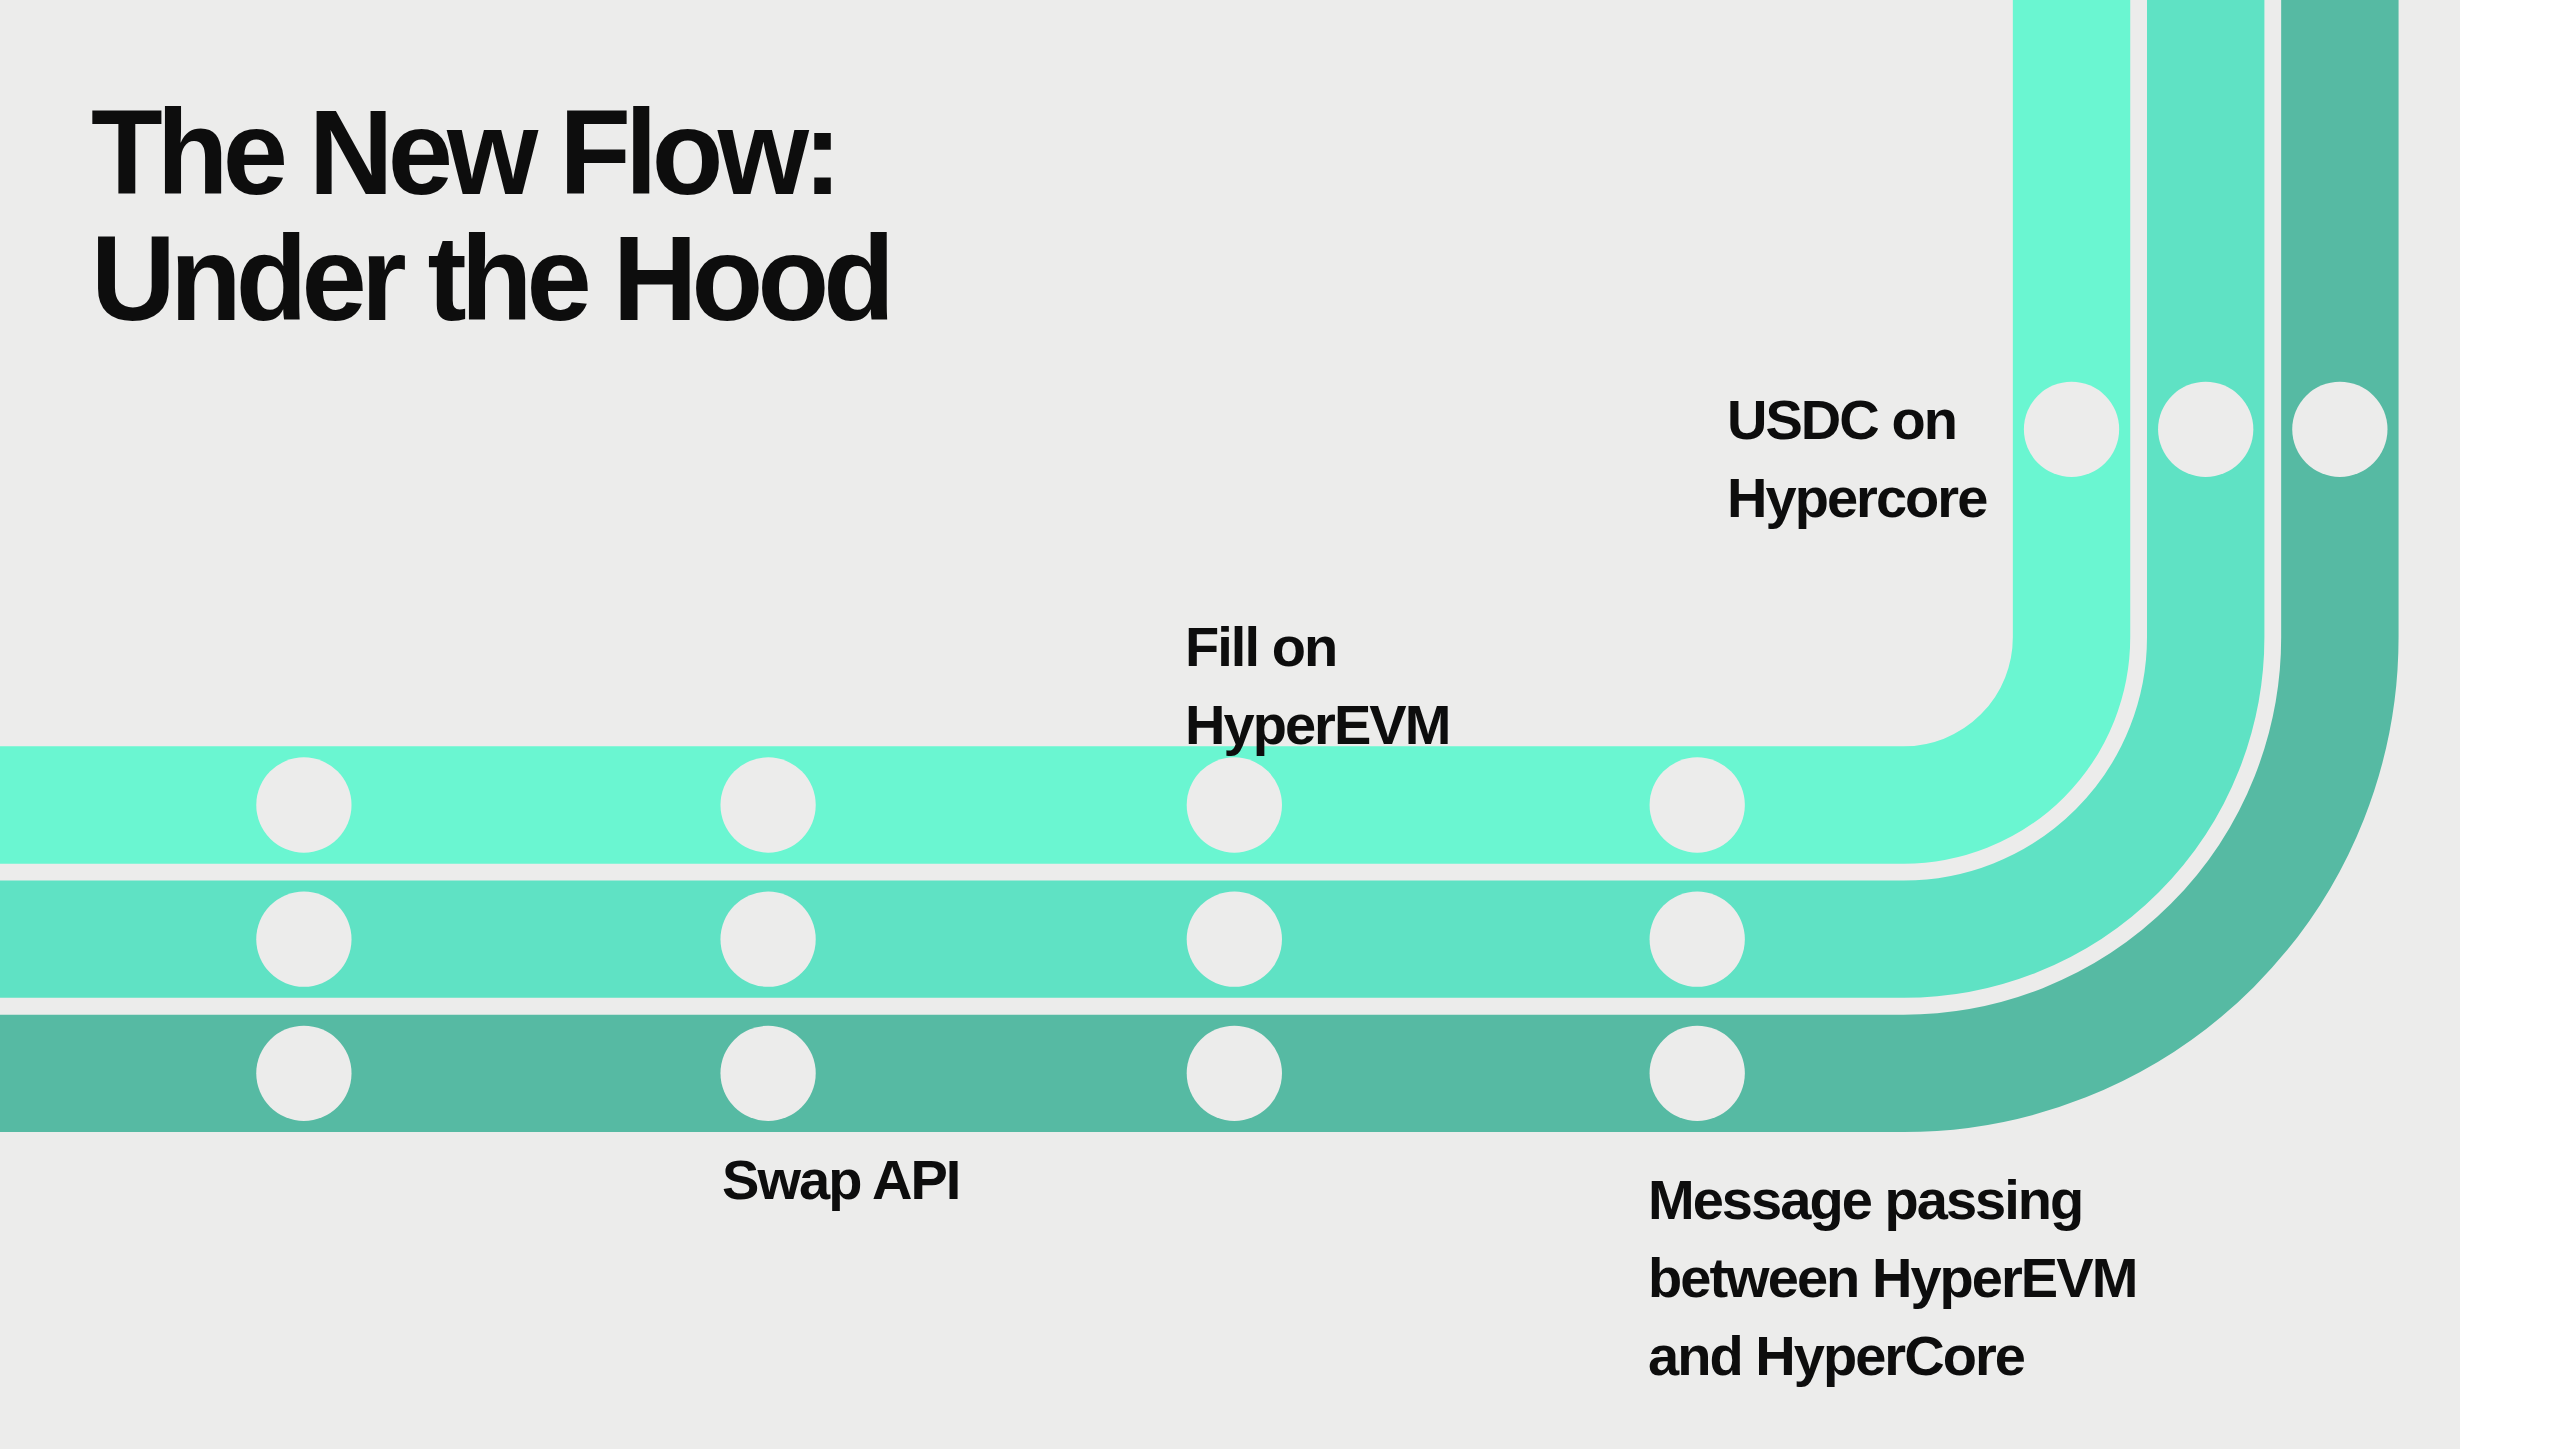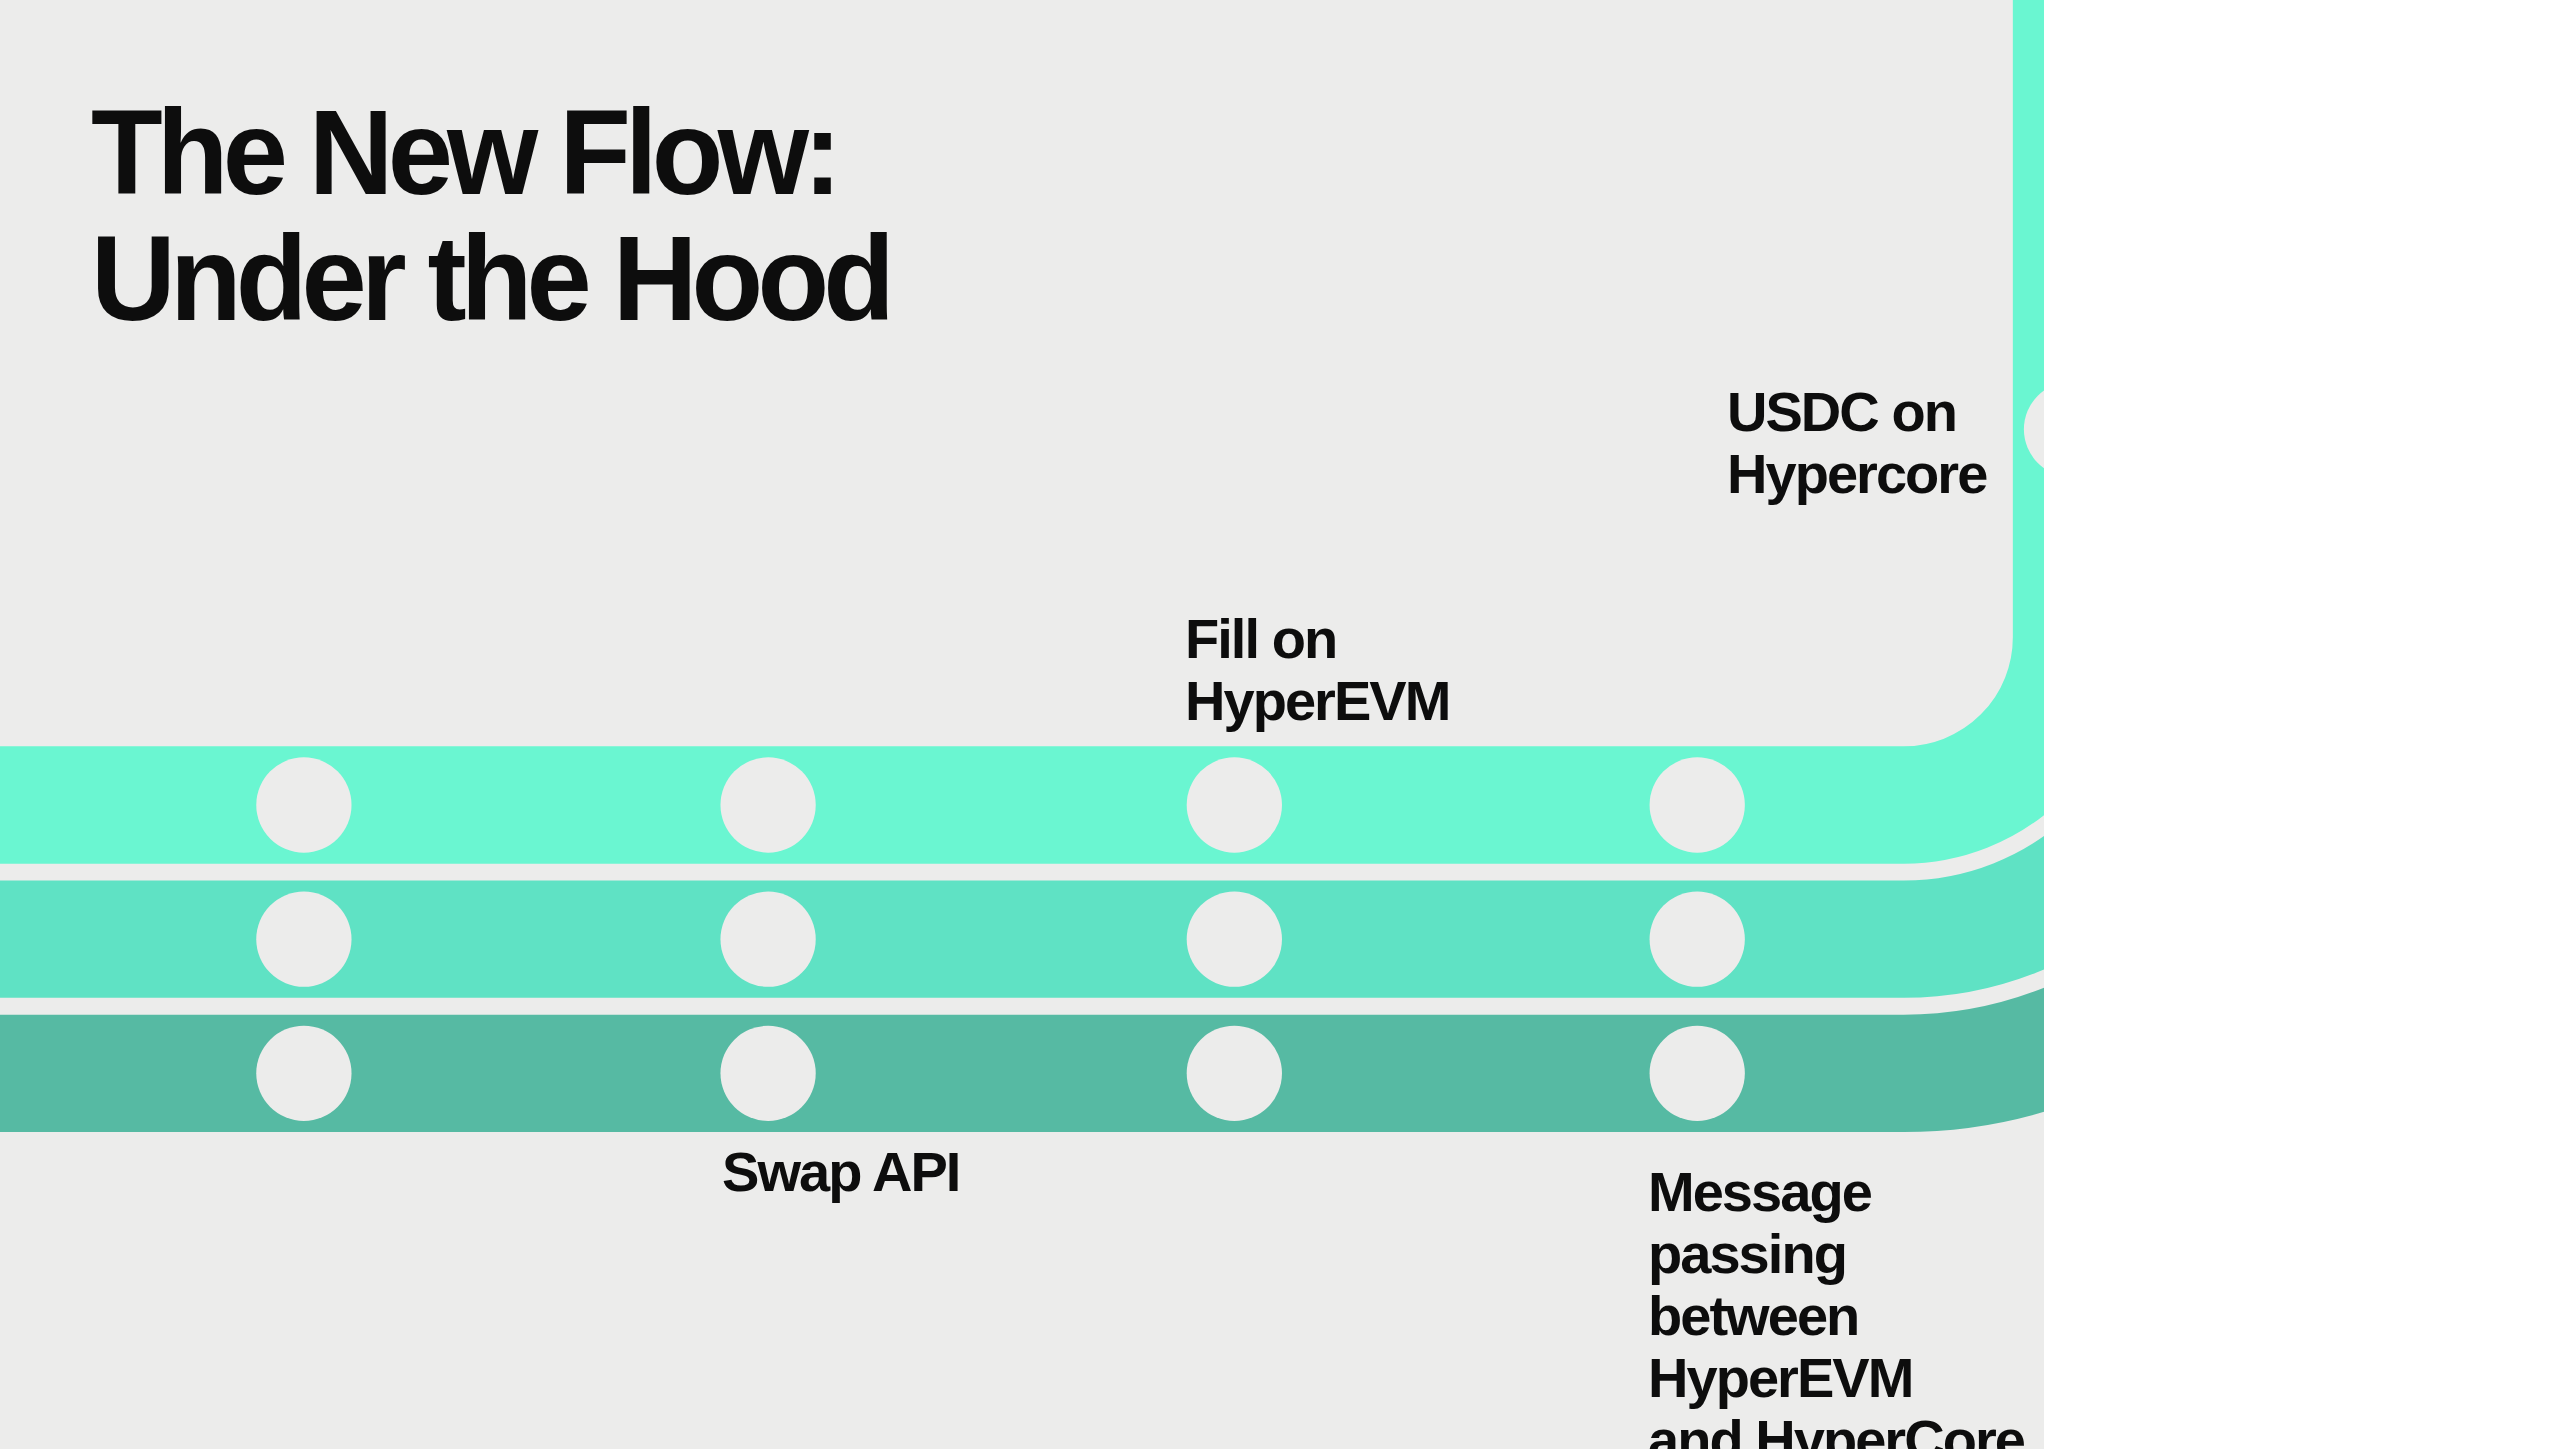--- a/index.html
+++ b/index.html
@@ -3,21 +3,21 @@
 <meta charset="utf-8">
 <style>
   html, body {
     margin: 0;
     padding: 0;
     width: 2576px;
     height: 1449px;
   }
   .stage {
     position: relative;
-    width: 2044px;
+    width: 2460px;
     height: 1449px;
     background: #ECECEB;
     overflow: hidden;
     font-family: "Liberation Sans", "DejaVu Sans", sans-serif;
   }
   .flow-svg {
     position: absolute;
     left: 0;
     top: 0;
     width: 2576px;
@@ -35,21 +35,21 @@
     letter-spacing: -0.05em;
     color: #0D0D0D;
     white-space: pre-line;
     transform-origin: left top;
     transform: scaleX(0.97);
   }
   .label {
     position: absolute;
     margin: 0;
     font-size: 56px;
-    line-height: 62px;
+    line-height: 78px;
     font-weight: 700;
     letter-spacing: -0.035em;
     color: #0D0D0D;
     white-space: pre-line;
   }
   #label-user-deposits   { left: 258px;  top: 608px;  }
   #label-fill-on         { left: 1185px; top: 608px;  }
   #label-usdc-hypercore  { left: 1727px; top: 381px;  }
   #label-swap-api        { left: 722px; top: 1141px; }
   #label-message-passing { left: 1648px; top: 1161px; }

